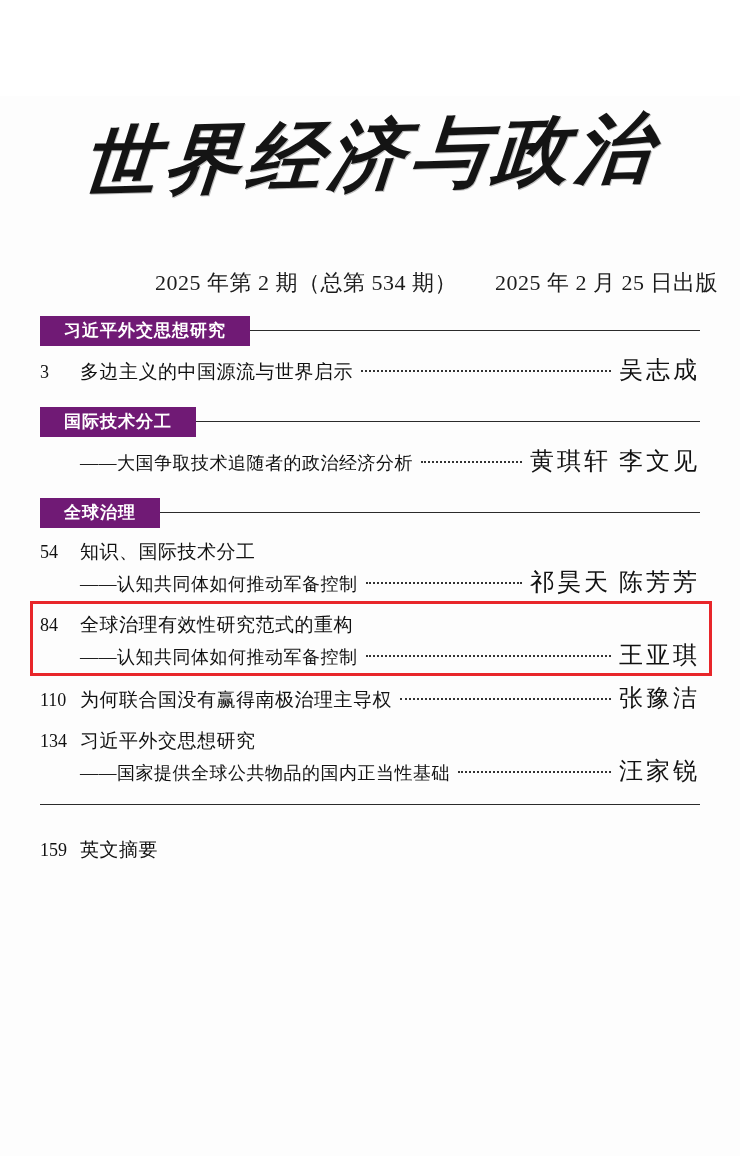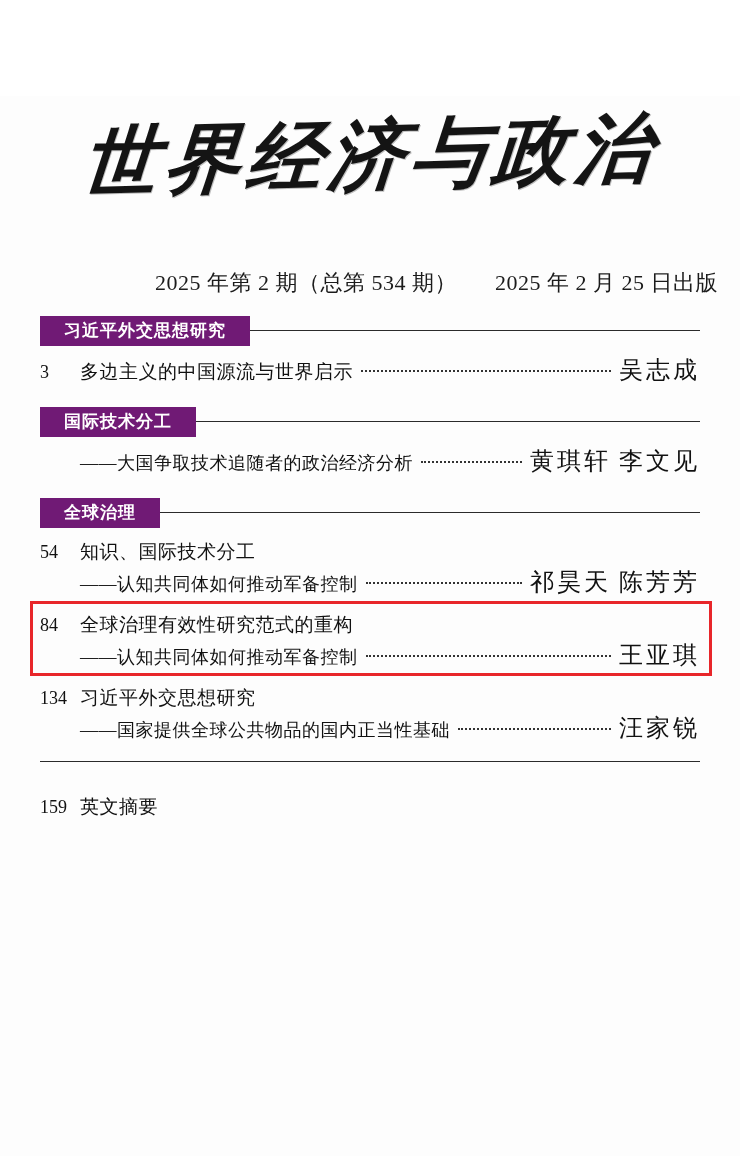--- a/index.html
+++ b/index.html
@@ -241,20 +241,28 @@
           <span class="page-num">84</span>
           <span class="title">全球治理有效性研究范式的重构</span>
         </div>
         <div class="subrow">
           <span class="sub-title">——认知共同体如何推动军备控制</span>
           <span class="dots"></span>
           <span class="authors">王亚琪</span>
         </div>
       </div>
 
+      <div class="entry">
+        <div class="row">
+          <span class="page-num">110</span>
+          <span class="title">为何联合国没有赢得南极治理主导权</span>
+          <span class="dots"></span>
+          <span class="authors">张豫洁</span>
+        </div>
+      </div>
 
       <div class="entry">
         <div class="row">
           <span class="page-num">134</span>
           <span class="title">习近平外交思想研究</span>
         </div>
         <div class="subrow">
           <span class="sub-title">——国家提供全球公共物品的国内正当性基础</span>
           <span class="dots"></span>
           <span class="authors">汪家锐</span>

